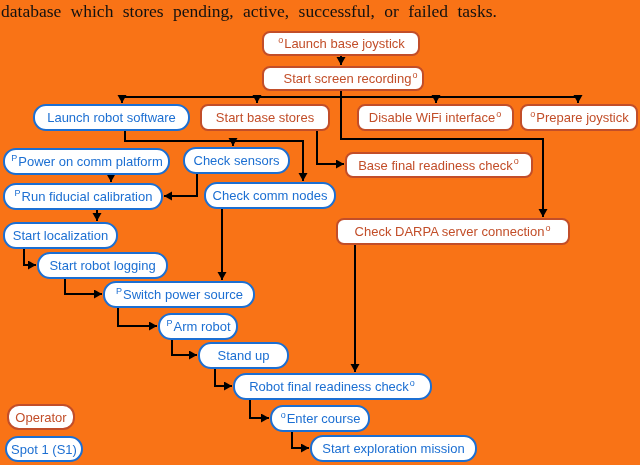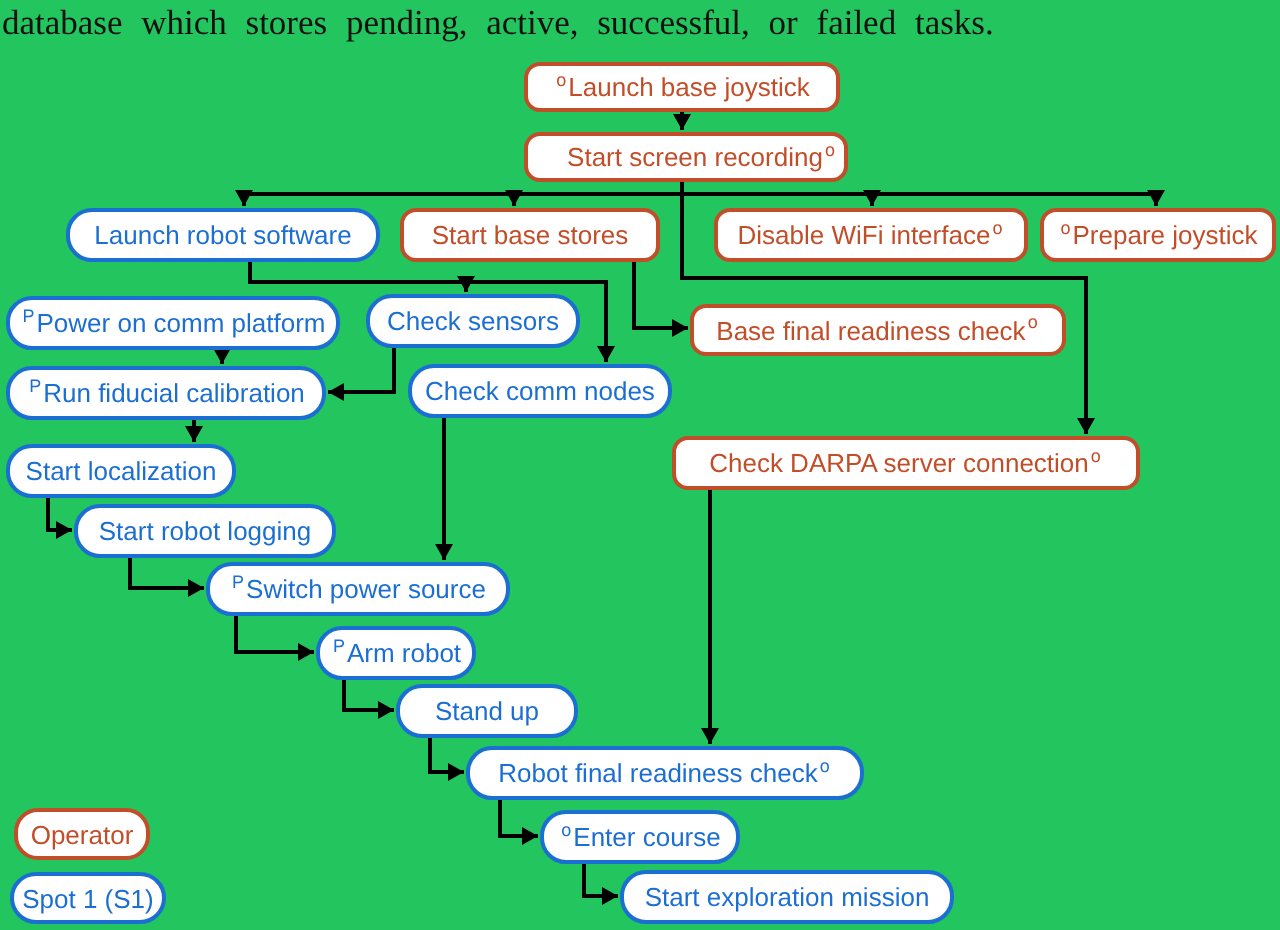--- a/index.html
+++ b/index.html
@@ -1,16 +1,16 @@
 <!DOCTYPE html>
 <html><head>
 <meta charset="utf-8">
 <style>
   html,body{margin:0;padding:0;background:#ffffff;}
-  #canvas{position:relative;width:640px;height:465px;background:#22c55e;overflow:hidden;
+  #canvas{position:relative;width:640px;height:465px;background:#f97316;overflow:hidden;
           font-family:"Liberation Sans",sans-serif;}
   #body-text{position:absolute;left:1px;top:1px;width:638px;
              font-family:"Liberation Serif","DejaVu Serif",serif;
              font-size:17.5px;color:#111;word-spacing:5px;white-space:nowrap;}
   #edges{position:absolute;left:0;top:0;pointer-events:none;}
   .node{position:absolute;display:flex;align-items:center;justify-content:center;
         border:2px solid;border-radius:8px;background:#ffffff;
         font-size:13px;line-height:1;white-space:nowrap;box-sizing:border-box;
         padding:0 4px;}
   .node.operator{border-color:var(--op);color:var(--op);}

